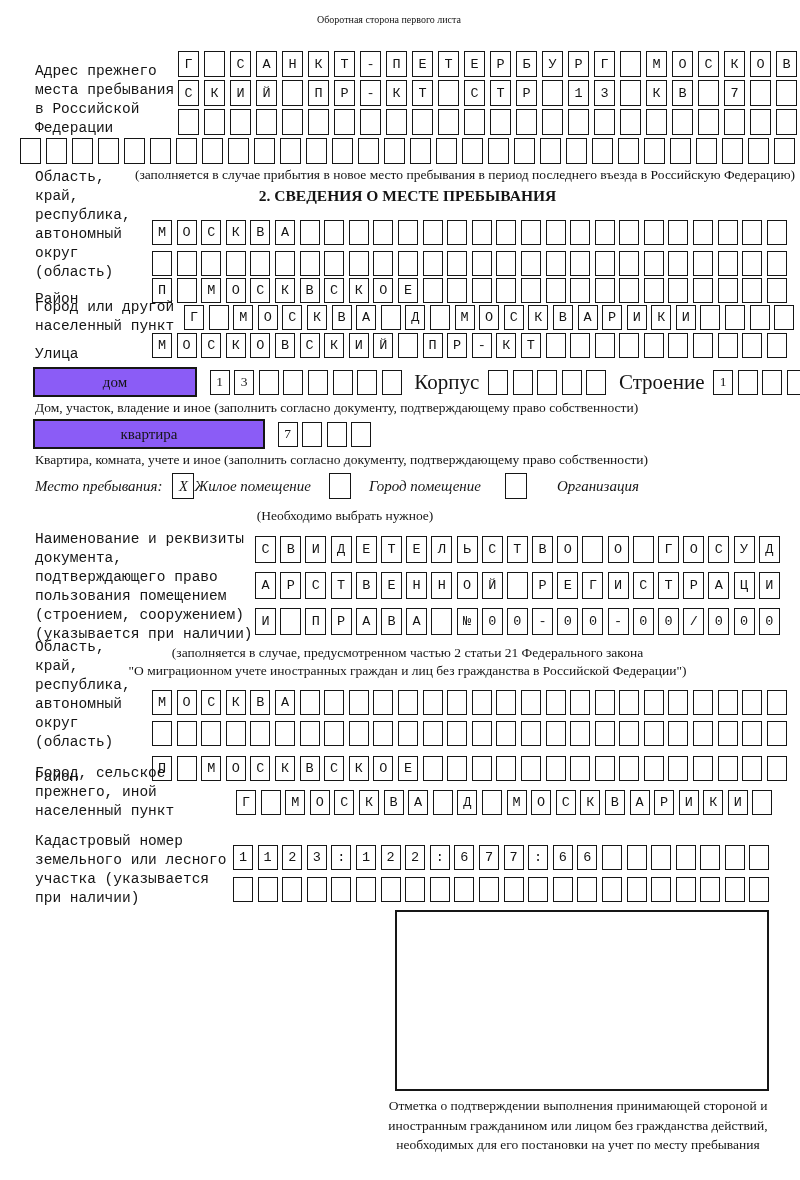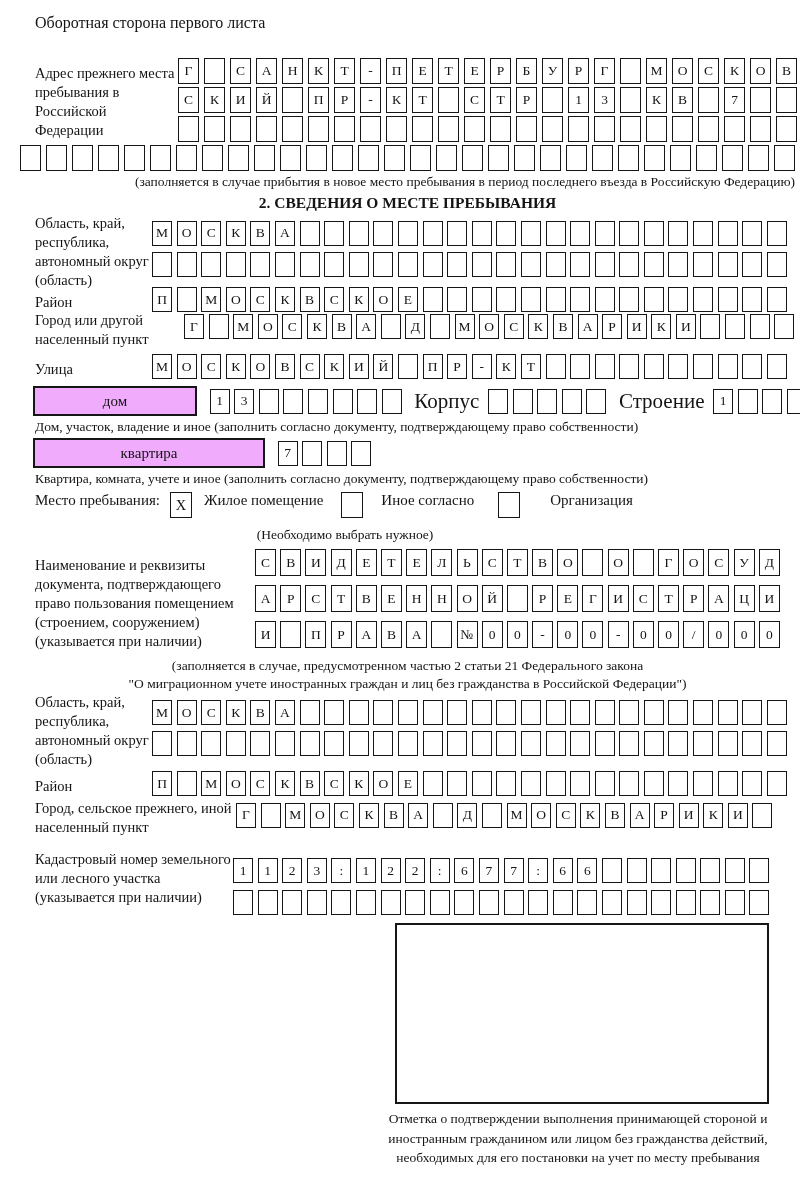--- a/index.html
+++ b/index.html
@@ -1,54 +1,54 @@
 <!DOCTYPE html>
 <html><head>
 <meta charset="utf-8">
 <style>
   html,body{margin:0;padding:0;background:#e8e8e8;}
   .page{
     position:relative;width:800px;height:1180px;background:#ffffff;
     padding:14px 5px 0 35px;box-sizing:border-box;
     font-family:"Liberation Serif",serif;color:#141414;overflow:hidden;
   }
-  .top-note{text-align:left;padding-right:52px;font-size:16px;margin-bottom:26px;}
+  .top-note{text-align:center;padding-right:52px;font-size:10px;margin-bottom:26px;}
   .sect-title{text-align:center;font-weight:bold;font-size:15.5px;margin:3px 0 2px -15px;}
   .note{font-size:13.5px;line-height:18px;}
   .note-center{text-align:right;margin:2px 0 3px -15px;}
-  .field{display:flex;align-items:center;}
+  .field{display:flex;align-items:flex-end;font-family:Liberation Mono, monospace;}
   .flabel{font-size:14.5px;line-height:19px;flex:none;}
   .w-a{width:143px}.w-b{width:117px}.w-c{width:149px}
   .w-doc{width:220px}.w-fg{width:201px}.w-fk{width:198px}
   .cellrow{display:flex;gap:4.6px;margin-bottom:6px;}
   .cell{
     flex:none;width:20px;height:25px;border:1.7px solid #161616;box-sizing:border-box;
     display:flex;align-items:center;justify-content:center;font-size:13.5px;background:#fff;
   }
   .rowA{gap:5px;margin-bottom:3px;}
   .rowA .cell{width:21px;height:26px;}
   .full{margin-left:-15px;margin-bottom:1px;}
   .rowDoc{gap:4.2px;margin-bottom:9px;}
   .rowDoc .cell{width:21px;height:27px;}
   .tight{height:27px;}
   .h68{height:68px;}
   .inline-row{display:flex;align-items:center;gap:4.6px;margin-bottom:2px;}
   .bigfield{
-    flex:none;border:2px solid #161616;height:30px;box-sizing:border-box;background:#f0abfc;
+    flex:none;border:2px solid #161616;height:30px;box-sizing:border-box;background:#8b5cf6;
     display:flex;align-items:center;justify-content:center;font-size:15px;
   }
   .dom-box{width:164px;margin-left:-2px;margin-right:8px;}
   .kv-box{width:232px;margin-left:-2px;margin-right:8px;}
   .inline-lab{font-size:21px;flex:none;}
   .ml8{margin-left:8px;margin-right:4px;}
   .chk{
     flex:none;width:22px;height:26px;border:1.9px solid #161616;box-sizing:border-box;
     display:flex;align-items:center;justify-content:center;font-size:14.5px;background:#fff;
   }
-  .stay-row{display:flex;margin-top:4px;margin-bottom:2px;font-size:15px;}
+  .stay-row{display:flex;align-items:center;margin-top:4px;margin-bottom:2px;font-size:15px;font-style:italic;}
   .choose-note{margin-left:145px;width:330px;text-align:center;margin-top:8px;}
   .fact-note{text-align:center;margin-left:-15px;}
   .kad-grids{margin-top:23px;}
   .stamp-box{width:370px;height:177px;border:2px solid #161616;margin-left:360px;margin-top:2px;background:#fff;}
   .stamp-note{width:450px;margin-left:318px;text-align:center;font-size:13.5px;line-height:19.5px;margin-top:5px;}
   .mb2{margin-bottom:2px}.mb4{margin-bottom:4px}
 </style>
 </head>
 <body>
 
@@ -293,21 +293,21 @@
         <div class="cell">И</div>
         <div class="cell">К</div>
         <div class="cell">И</div>
         <div class="cell"></div>
         <div class="cell"></div>
         <div class="cell"></div>
         <div class="cell"></div>
       </div>
   </div>
 
-  <div class="field tight" style="margin-top:13px">
+  <div class="field tight" style="margin-top:1px">
     <div class="flabel w-b">Улица</div>
     <div class="cellrow">
         <div class="cell">М</div>
         <div class="cell">О</div>
         <div class="cell">С</div>
         <div class="cell">К</div>
         <div class="cell">О</div>
         <div class="cell">В</div>
         <div class="cell">С</div>
         <div class="cell">К</div>
@@ -369,23 +369,23 @@
         <div class="cell"></div>
         <div class="cell"></div>
         <div class="cell"></div>
       </div>
   </div>
   <div class="note mb2">Квартира, комната, учете и иное (заполнить согласно документу, подтверждающему право собственности)</div>
 
   <div class="stay-row">
     <span>Место пребывания:</span>
     <span class="chk" style="margin-left:10px">X</span>
-    <span style="margin-left:12px">Жилое помещение</span>
+    <span style="">Жилое помещение</span>
     <span class="chk" style="margin-left:18px"></span>
-    <span style="margin-left:18px">Иное согласно</span>
+    <span style="margin-left:18px">Город помещение</span>
     <span class="chk" style="margin-left:24px"></span>
     <span style="margin-left:30px">Организация</span>
   </div>
   <div class="note choose-note">(Необходимо выбрать нужное)</div>
 
   <div class="field" style="margin-top:5px">
     <div class="flabel w-doc">Наименование и реквизиты документа, подтверждающего право пользования помещением (строением, сооружением) (указывается при наличии)</div>
     <div>
       <div class="cellrow rowDoc">
           <div class="cell">С</div>

